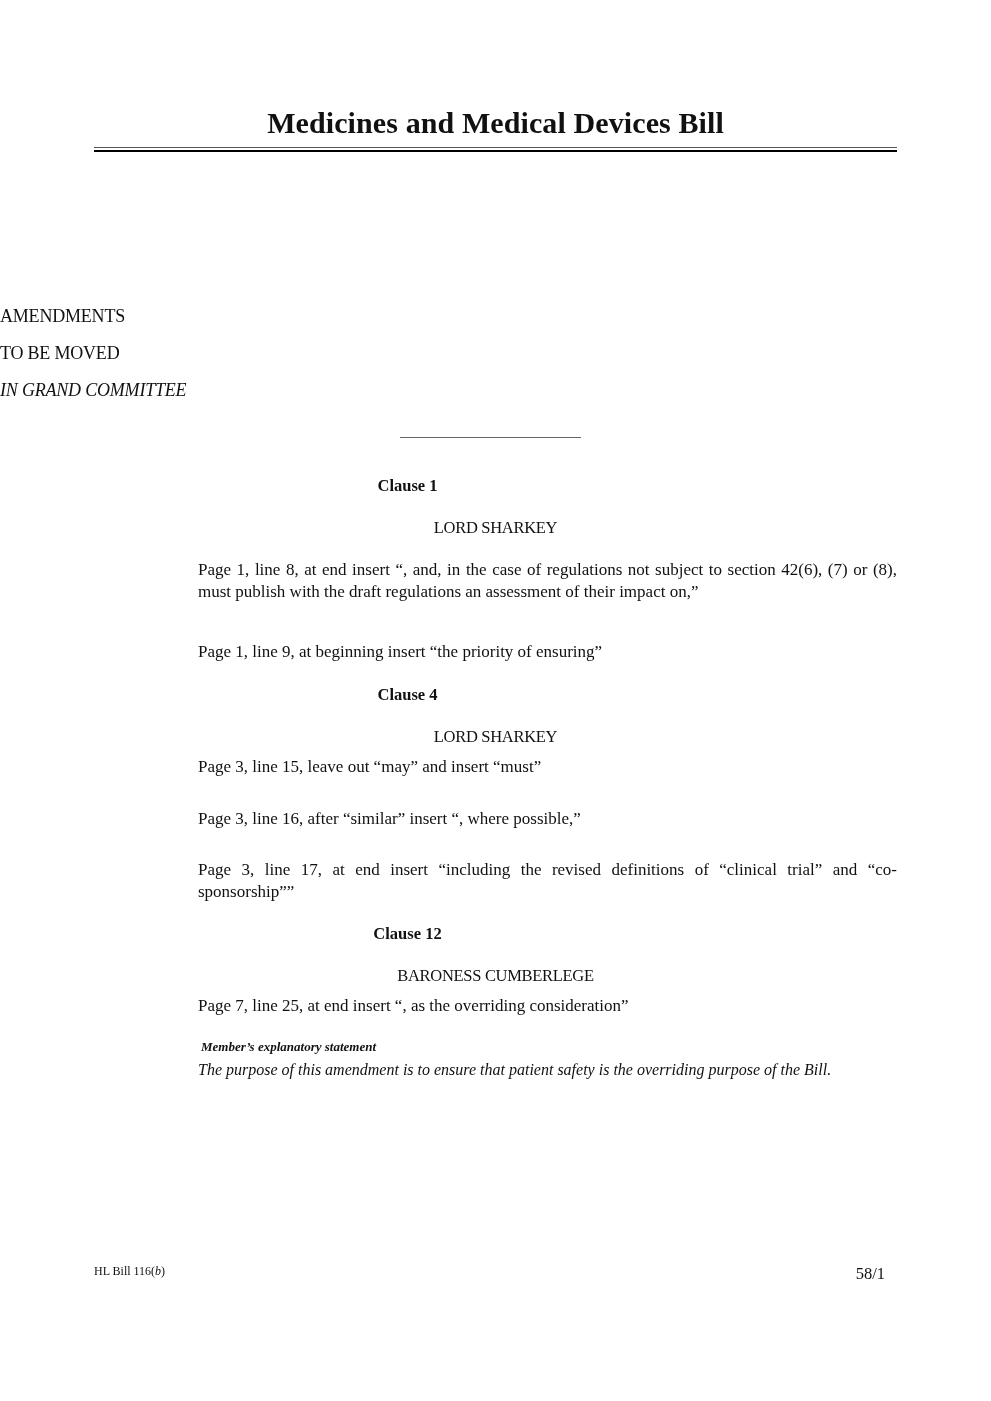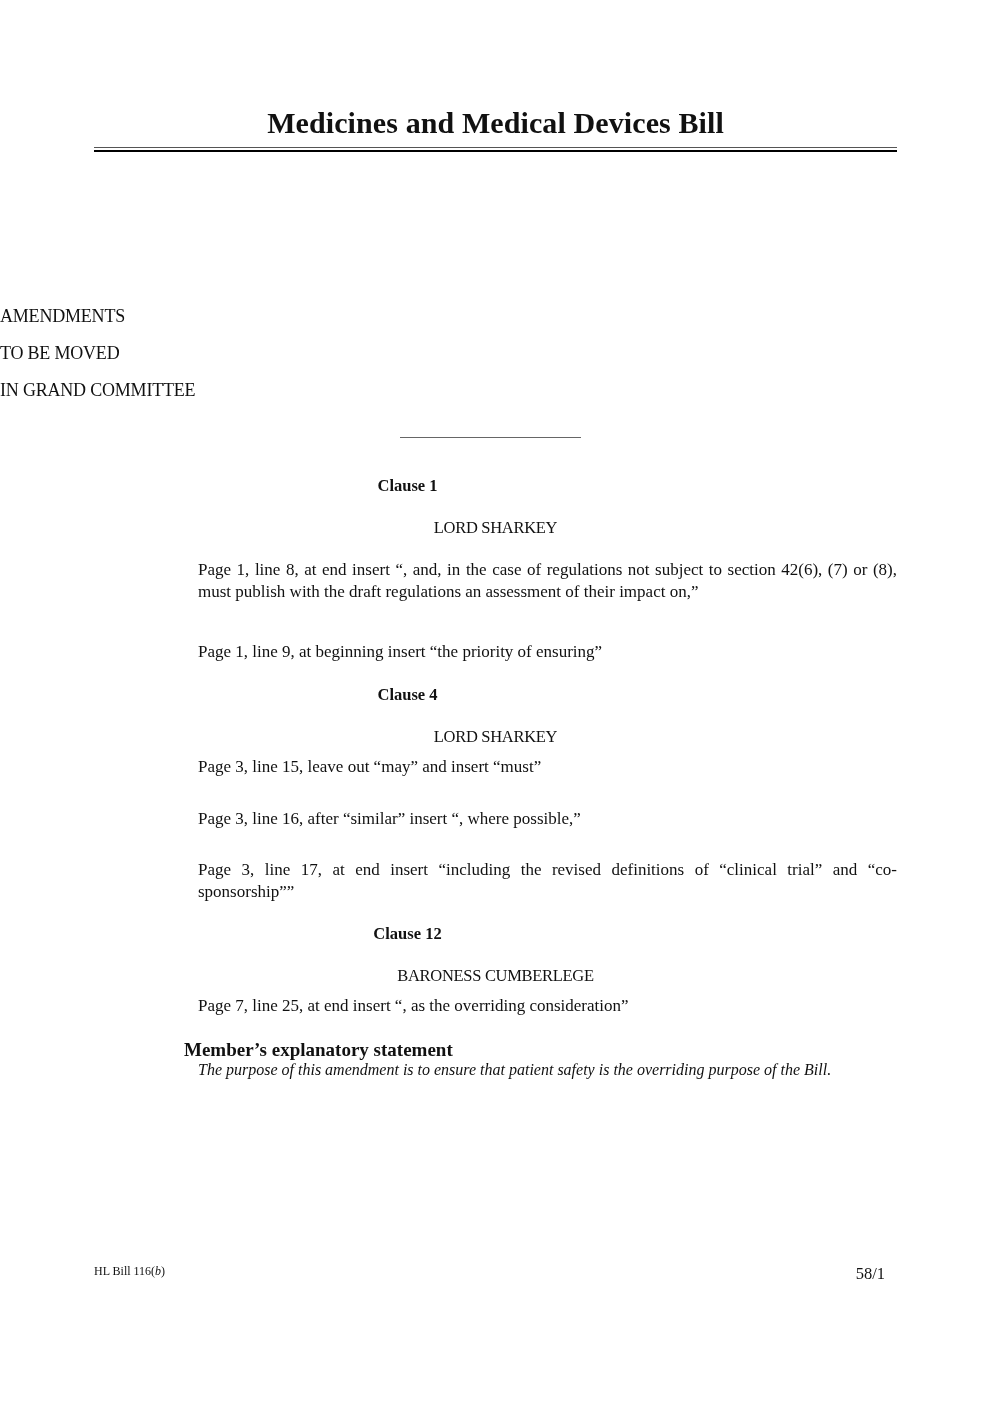--- a/index.html
+++ b/index.html
@@ -77,24 +77,25 @@
       position: absolute;
       left: 198px;
       width: 699px;
       font-size: 17px;
       line-height: 22px;
       text-align: justify;
       text-align-last: left;
     }
     .stmt-title {
       position: absolute;
-      left: 184px;
+      left: 201px;
       width: 699px;
-      font-size: 19px;
+      font-size: 13px;
       font-weight: bold;
+      font-style: italic;
     }
     .stmt-body {
       position: absolute;
       left: 198px;
       width: 699px;
       font-size: 16px;
       font-style: italic;
       line-height: 20px;
     }
     .footer-left {
@@ -112,21 +113,21 @@
   </style>
 </head>
 <body>
 
 <div class="page-title">Medicines and Medical Devices Bill</div>
 <div class="rule-thin"></div>
 <div class="rule-thick"></div>
 
 <div class="heading-line" style="top:306px;">AMENDMENTS</div>
 <div class="heading-line" style="top:343px;">TO BE MOVED</div>
-<div class="heading-line" style="top:380px;">IN GRAND COMMITTEE</div>
+<div class="heading-line" style="top:380px;font-style:italic;">IN GRAND COMMITTEE</div>
 <div class="short-rule"></div>
 
 <div class="clause" style="top:476px;">Clause 1</div>
 <div class="member" style="top:518px;">LORD SHARKEY</div>
 <div class="amend" style="top:546px;margin-top:13px;">Page 1, line 8, at end insert “, and, in the case of regulations not subject to section 42(6), (7) or (8), must publish with the draft regulations an assessment of their impact on,”</div>
 <div class="amend" style="top:641px;">Page 1, line 9, at beginning insert “the priority of ensuring”</div>
 
 <div class="clause" style="top:685px;">Clause 4</div>
 <div class="member" style="top:727px;">LORD SHARKEY</div>
 <div class="amend" style="top:756px;">Page 3, line 15, leave out “may” and insert “must”</div>

